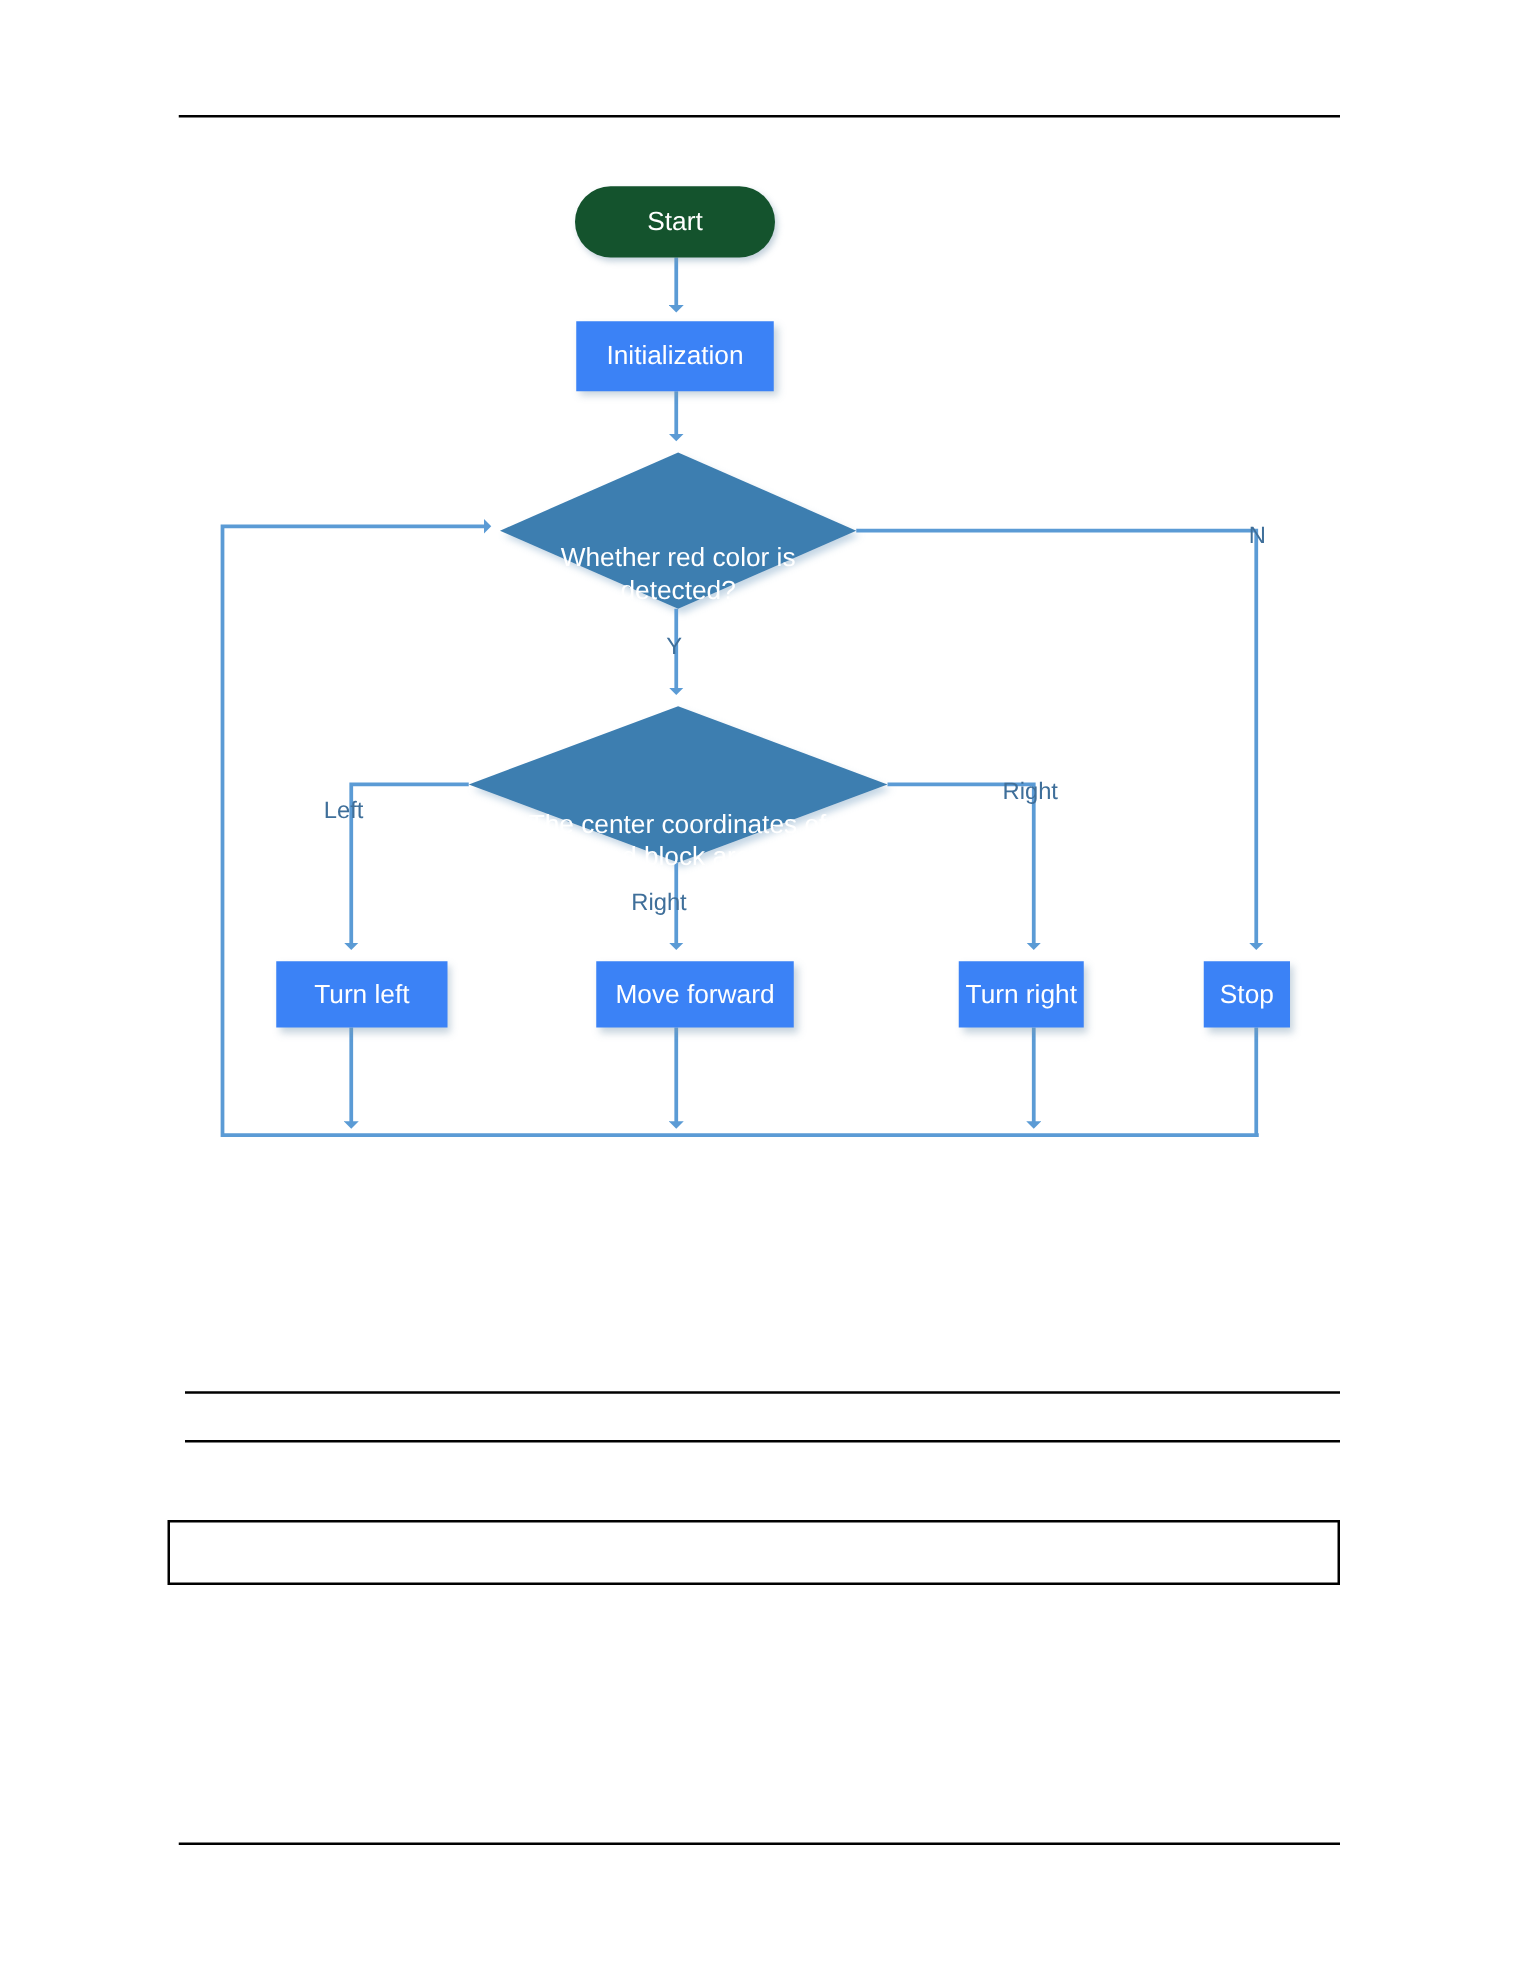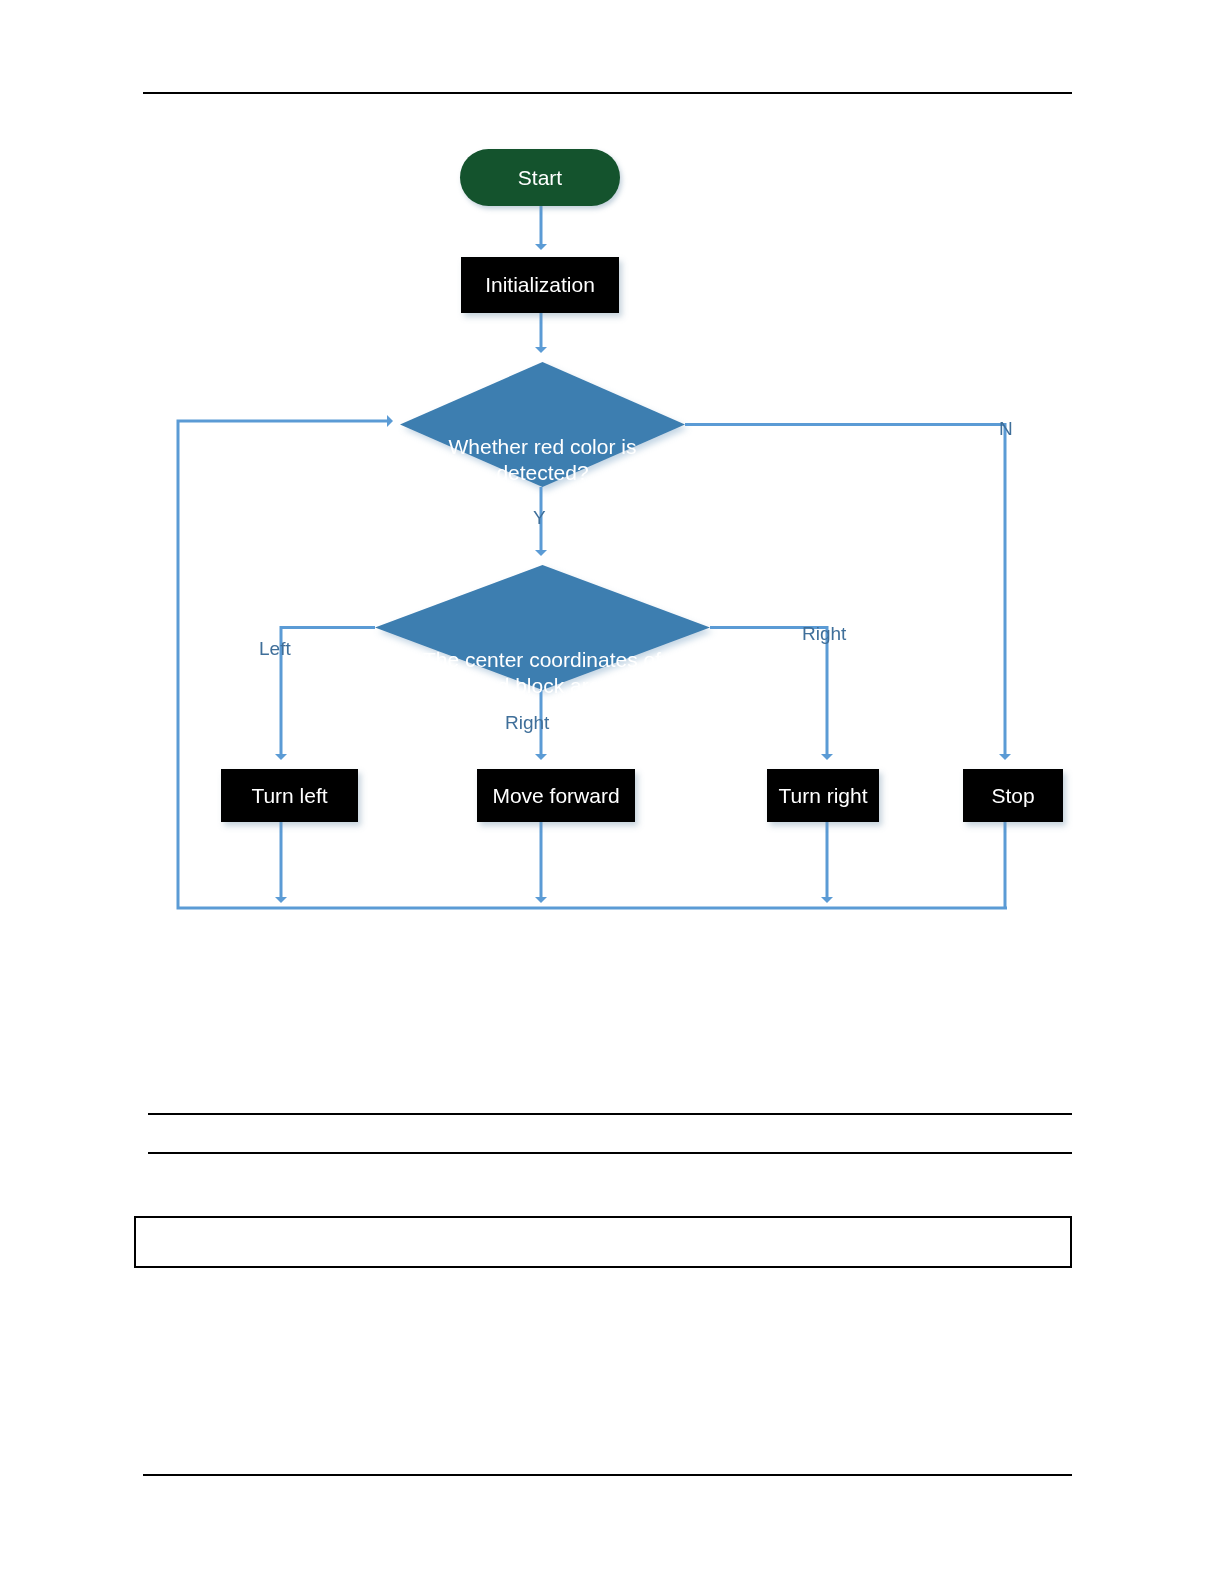--- a/index.html
+++ b/index.html
@@ -72,21 +72,21 @@
 
   
   .node-terminator {
     background: #14532d;
     border-radius: 34px;
     font-size: 21px;
     box-shadow: 2px 3px 5px rgba(120,150,175,0.45);
   }
   
   .node-process {
-    background: #000000;
+    background: #3b82f6;
     font-size: 21px;
     box-shadow: 3px 4px 6px rgba(120,150,175,0.42);
   }
   
   .node-decision-label {
     position: absolute;
     display: flex;
     align-items: center;
     justify-content: center;
     color: #ffffff;
@@ -175,25 +175,25 @@
     </div>
 
     <div class="node node-process" style="left:221px; top:769px; width:137px; height:53px;">
       <span>Turn left</span>
     </div>
 
     <div class="node node-process" style="left:477px; top:769px; width:158px; height:53px;">
       <span>Move forward</span>
     </div>
 
-    <div class="node node-process" style="left:767px; top:769px; width:112px; height:53px;">
+    <div class="node node-process" style="left:767px; top:769px; width:100px; height:53px;">
       <span>Turn right</span>
     </div>
 
-    <div class="node node-process" style="left:963px; top:769px; width:100px; height:53px;">
+    <div class="node node-process" style="left:963px; top:769px; width:69px; height:53px;">
       <span>Stop</span>
     </div>
 
     <div class="edge-label" style="left:533px; top:507px;">Y</div>
 
     <div class="edge-label" style="left:999px; top:418px;">N</div>
 
     <div class="edge-label" style="left:259px; top:638px;">Left</div>
 
     <div class="edge-label" style="left:505px; top:712px;">Right</div>

